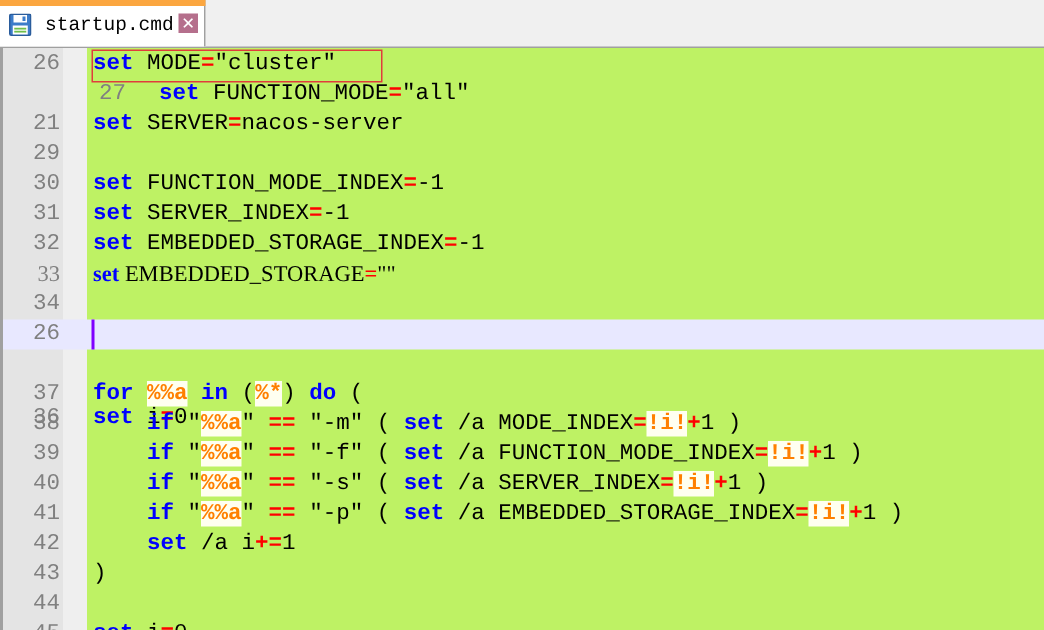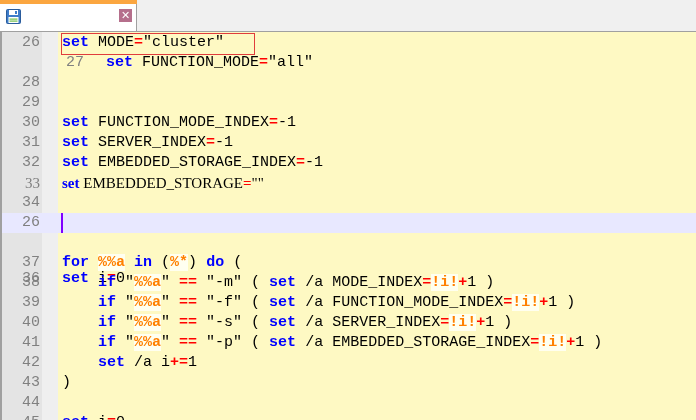--- a/index.html
+++ b/index.html
@@ -26,21 +26,21 @@
     position: absolute; left: 30px; top: 9px; font-size: 13px; color: #000; line-height: 16px;
     font-family: "Liberation Mono", monospace;
   }
   .tab-close {
     position: absolute; left: 119px; top: 9px; width: 13px; height: 13px;
     background: #b56f8c; color: #fff; font-size: 11px; line-height: 13px; text-align: center;
     font-family: "DejaVu Sans", sans-serif; font-weight: bold; cursor: pointer;
   }
   .editor {
     position: absolute; left: 0; top: 32px; width: 696px; height: 388px;
-    background: #fef9c3; overflow: hidden;
+    background: #bef264; overflow: hidden;
     border-left: 2px solid #a0a0a0;
     box-sizing: border-box;
   }
   .gutter {
     position: absolute; left: 0; top: 0; width: 40px; height: 100%;
     background: #e4e4e4;
   }
   .margin2 {
     position: absolute; left: 40px; top: 0; width: 16px; height: 100%;
     background: #efefef;
@@ -73,31 +73,32 @@
   <div class="tab">
     <div class="tab-top"></div>
     <svg class="tab-icon" viewBox="0 0 15 15">
       <rect x="0.5" y="0.5" width="14" height="14" rx="1" fill="#3d7cc9" stroke="#2a5c9c"></rect>
       <rect x="3" y="1" width="9" height="5" fill="#ffffff"></rect>
       <rect x="9" y="2" width="2" height="3" fill="#3d7cc9"></rect>
       <rect x="2.5" y="8" width="10" height="6" fill="#ffffff"></rect>
       <rect x="3.5" y="9.5" width="8" height="1.2" fill="#6fbf4a"></rect>
       <rect x="3.5" y="11.5" width="8" height="1.2" fill="#6fbf4a"></rect>
     </svg>
+    <span class="tab-label">startup.cmd</span>
     <span class="tab-close">✕</span>
   </div>
 </div>
 
 <div class="editor">
   <div class="gutter"></div>
   <div class="margin2"></div>
   <div id="lines">
       <div class="line" style="top: 1px;"><span class="lnum">26</span><span class="code"><span class="kw">set</span><span> MODE</span><span class="op">=</span><span>"cluster"</span></span><div class="highlight-box"></div></div>
       <div class="line" style="top: 21px; margin-left: 44px;"><span class="lnum">27</span><span class="code"><span class="kw">set</span><span> FUNCTION_MODE</span><span class="op">=</span><span>"all"</span></span></div>
-      <div class="line" style="top: 41px;"><span class="lnum">28</span></div>
+      <div class="line" style="top: 41px;"><span class="lnum">21</span><span class="code"><span class="kw">set</span><span> SERVER</span><span class="op">=</span><span>nacos-server</span></span></div>
       <div class="line" style="top: 61px;"><span class="lnum">29</span></div>
       <div class="line" style="top: 81px;"><span class="lnum">30</span><span class="code"><span class="kw">set</span><span> FUNCTION_MODE_INDEX</span><span class="op">=</span><span>-1</span></span></div>
       <div class="line" style="top: 101px;"><span class="lnum">31</span><span class="code"><span class="kw">set</span><span> SERVER_INDEX</span><span class="op">=</span><span>-1</span></span></div>
       <div class="line" style="top: 121px;"><span class="lnum">32</span><span class="code"><span class="kw">set</span><span> EMBEDDED_STORAGE_INDEX</span><span class="op">=</span><span>-1</span></span></div>
       <div class="line" style="top: 141px; font-family: Liberation Serif, serif;"><span class="lnum">33</span><span class="code"><span class="kw">set</span><span> EMBEDDED_STORAGE</span><span class="op">=</span><span>""</span></span></div>
       <div class="line" style="top: 161px;"><span class="lnum">34</span><span class="code"></span></div>
       <div class="line current" style="top: 181px;"><span class="lnum">26</span><span class="code"></span><div class="caret"></div></div>
       <div class="line" style="top: 201px; margin-top: 36px;"><span class="lnum">36</span><span class="code"><span class="kw">set</span><span> i</span><span class="op">=</span><span>0</span></span></div>
       <div class="line" style="top: 221px;"><span class="lnum">37</span><span class="code"><span class="kw">for</span><span> </span><span class="var">%%a</span><span> </span><span class="kw">in</span><span> (</span><span class="var">%*</span><span>) </span><span class="kw">do</span><span> (</span></span></div>
       <div class="line" style="top: 241px;"><span class="lnum">38</span><span class="code"><span>    </span><span class="kw">if</span><span> "</span><span class="var">%%a</span><span>" </span><span class="op">==</span><span> "-m" ( </span><span class="kw">set</span><span> /a MODE_INDEX</span><span class="op">=</span><span class="var">!i!</span><span class="op">+</span><span>1 )</span></span></div>

